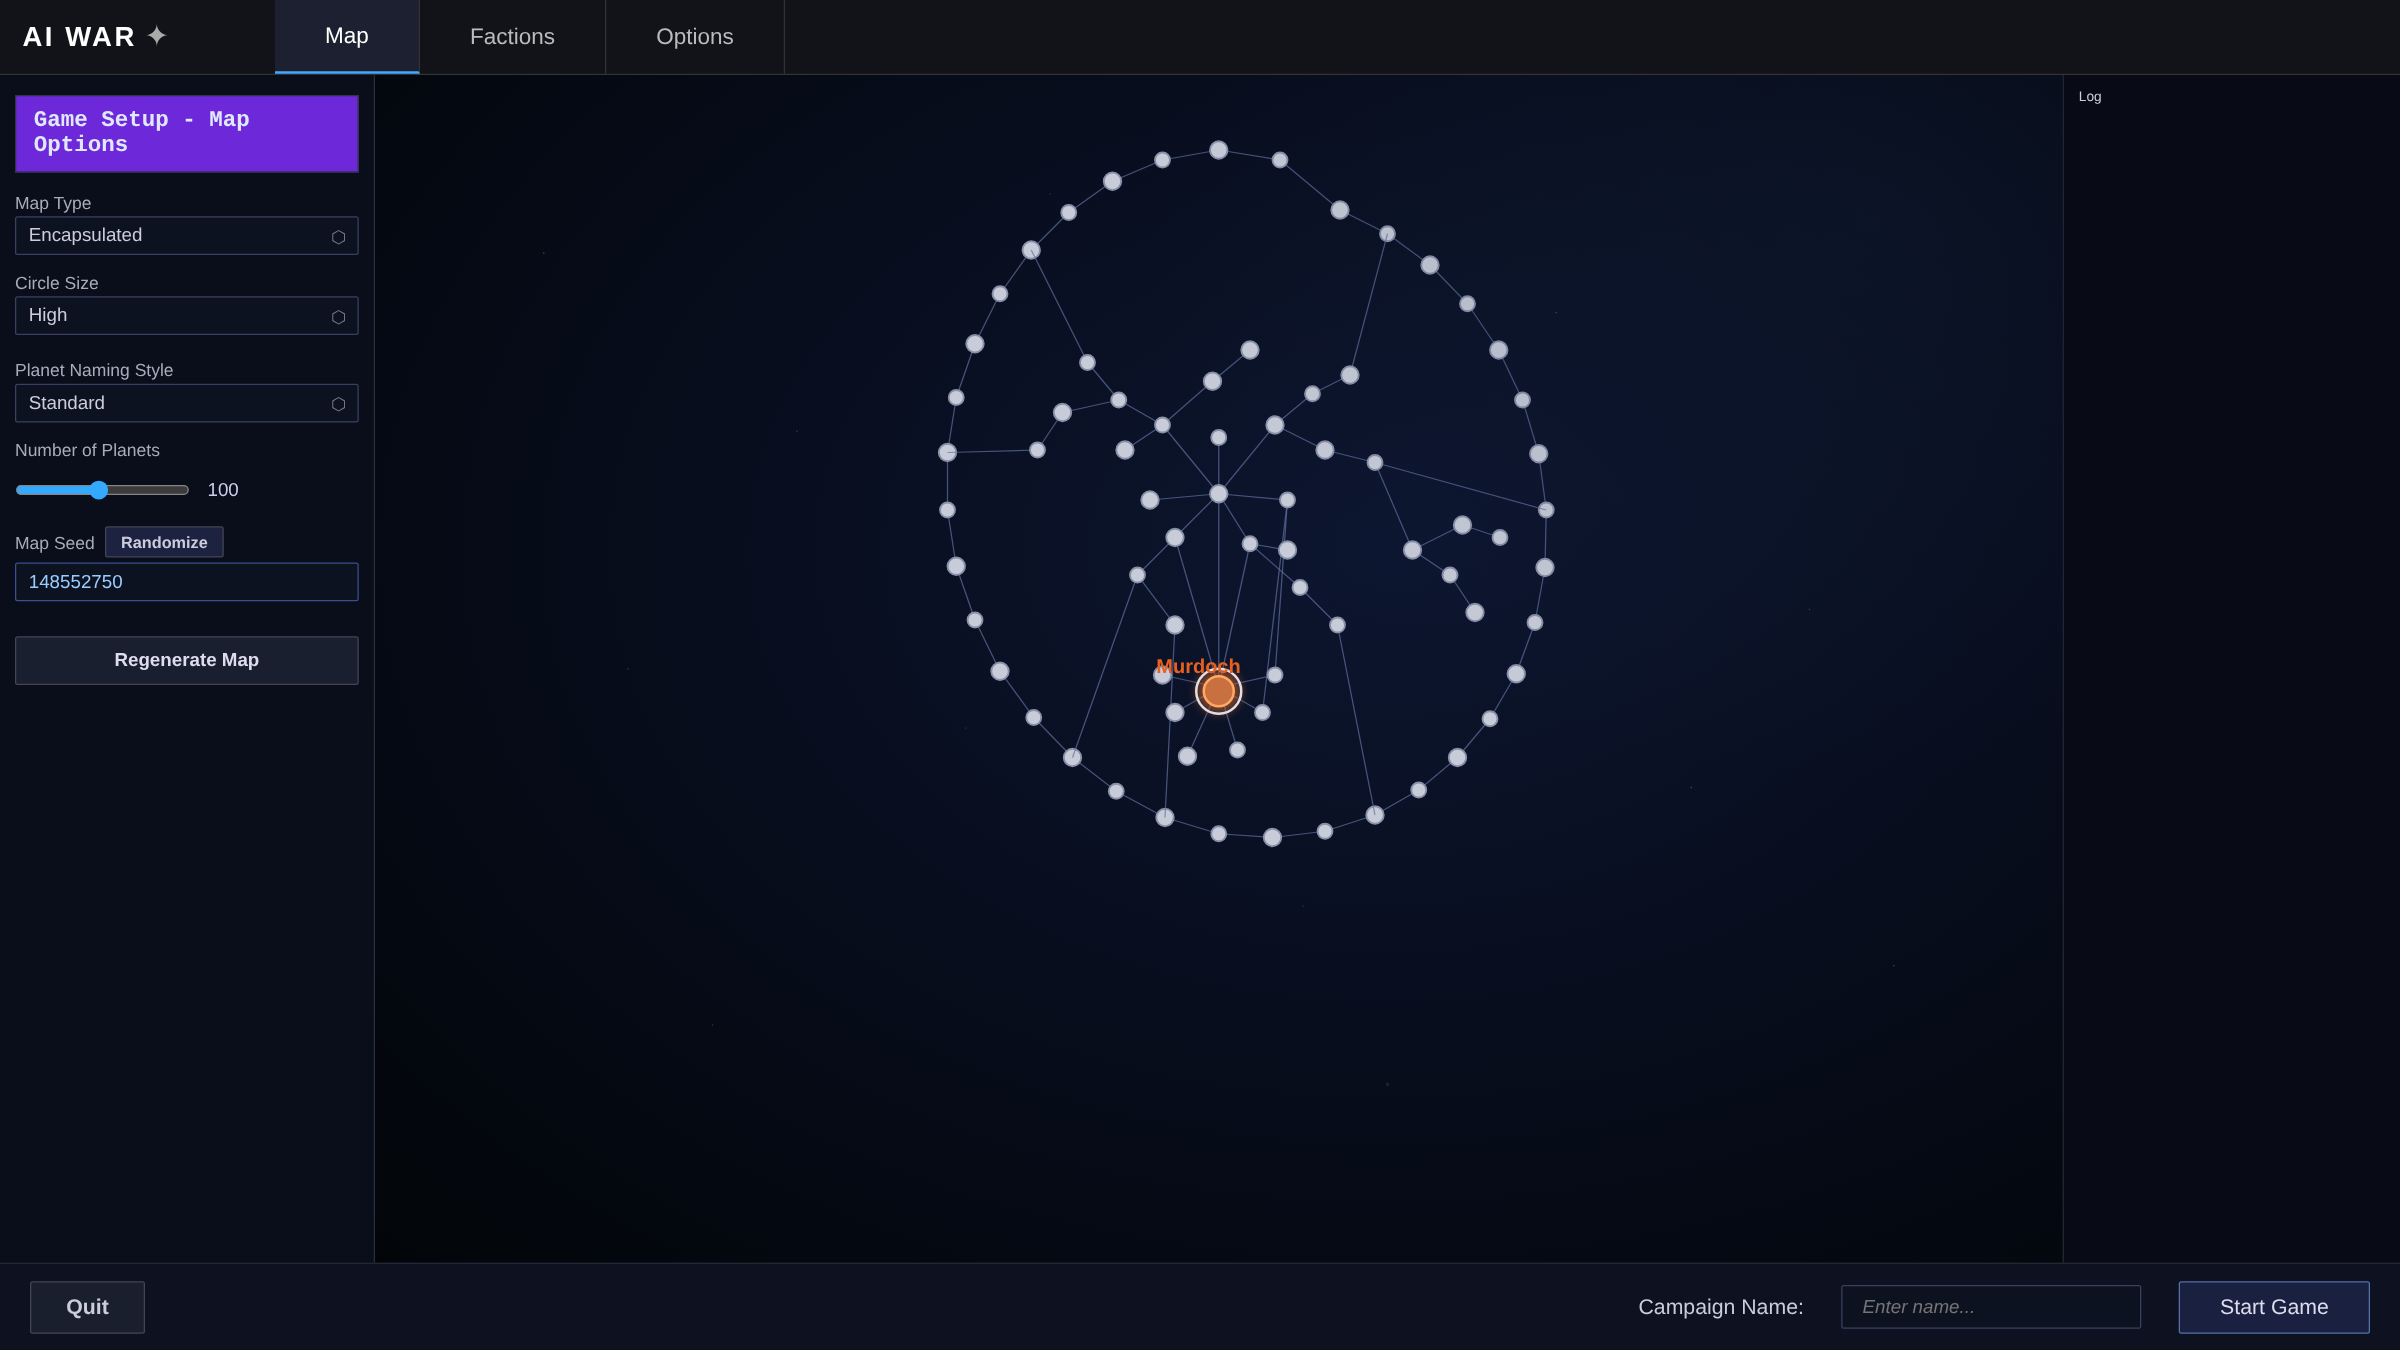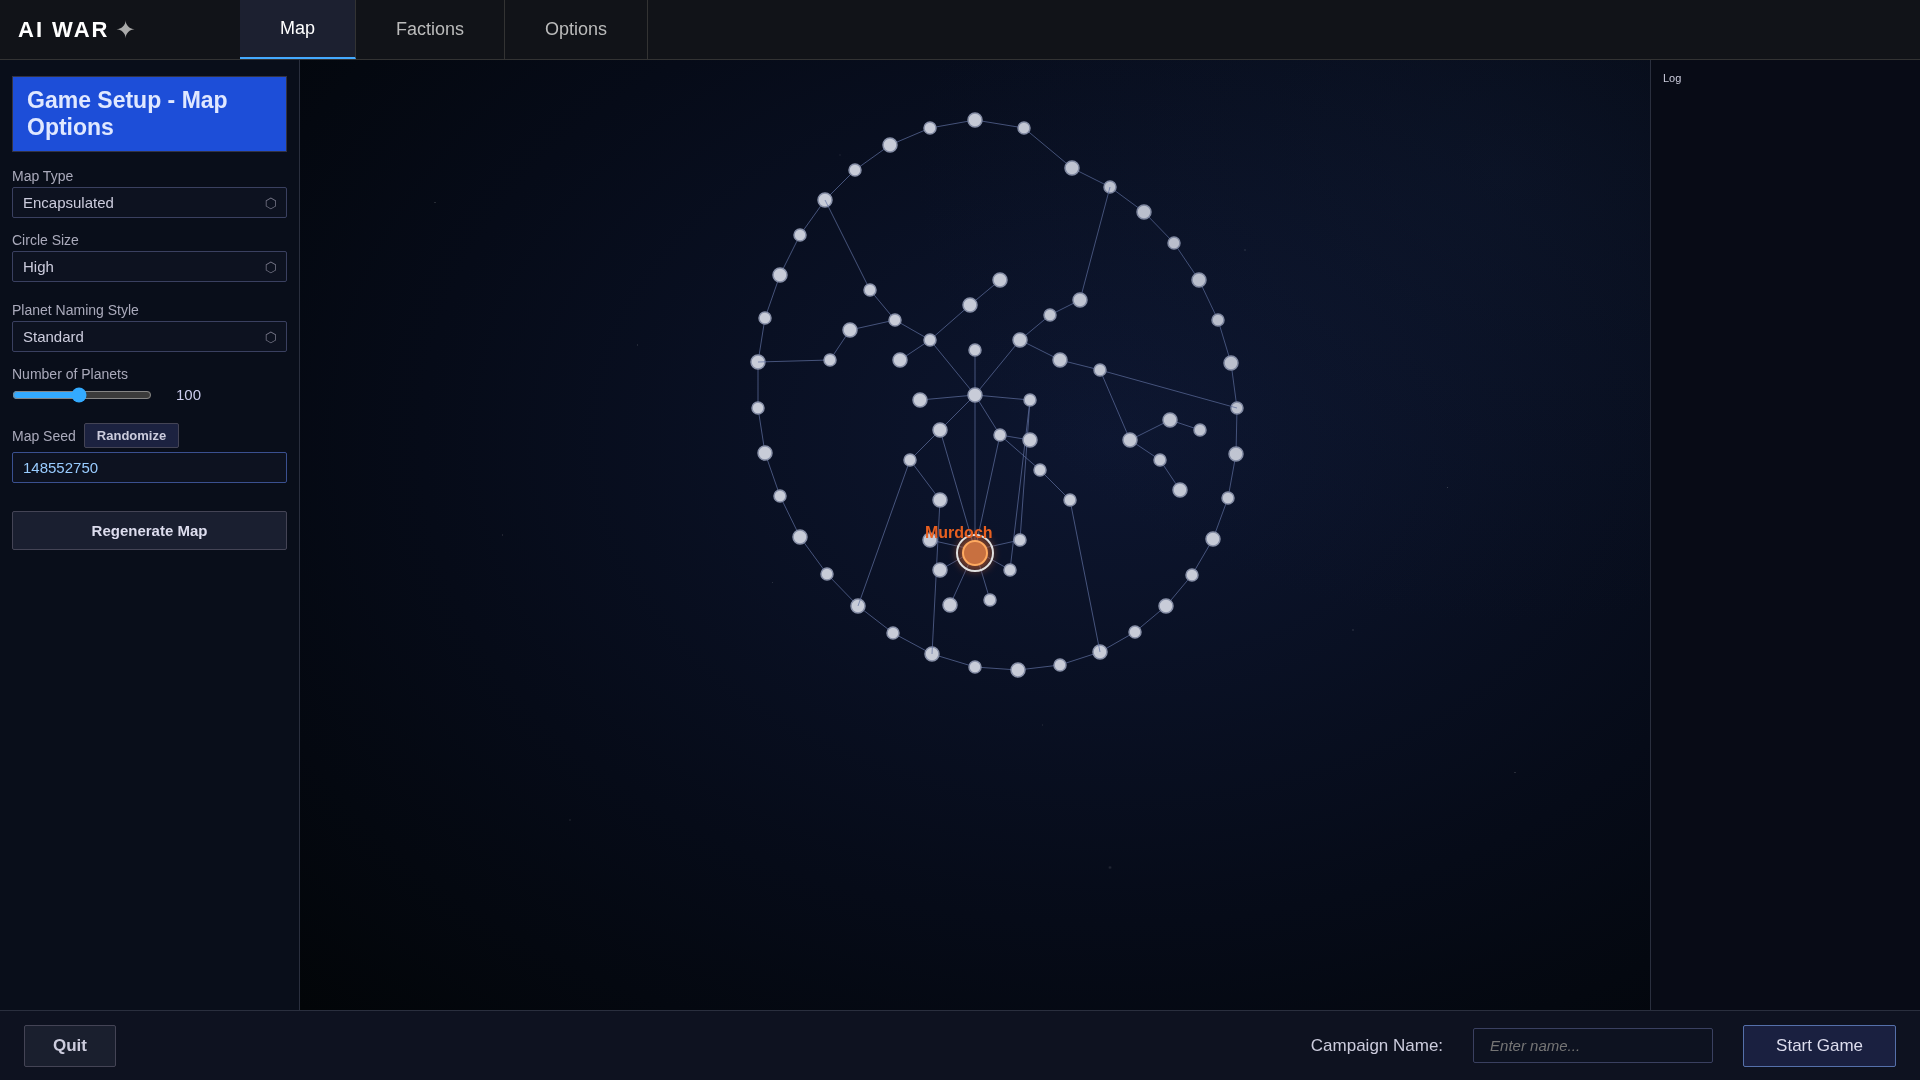--- a/index.html
+++ b/index.html
@@ -14,21 +14,20 @@
 
     
     #top-nav {
       height: 60px;
       background: #111318;
       display: flex;
       align-items: center;
       border-bottom: 1px solid #333;
       position: relative;
       z-index: 10;
-      gap: 20px;
     }
     #logo-area {
       width: 220px;
       display: flex;
       align-items: center;
       padding-left: 18px;
     }
     #logo-text {
       color: #fff;
       font-size: 22px;
@@ -72,27 +71,28 @@
       min-width: 300px;
       background: rgba(10,14,26,0.92);
       border-right: 1px solid #2a2f3e;
       padding: 16px 12px;
       display: flex;
       flex-direction: column;
       gap: 10px;
       overflow-y: auto;
     }
     #panel-title {
-      font-size: 23px;
+      font-size: 18px;
       font-weight: bold;
       color: #e0e8ff;
-      background: #1d4ed8;
+      background: #6d28d9;
       padding: 10px 14px;
       border: 1px solid #334;
       margin-bottom: 6px;
+      font-family: Liberation Mono, monospace;
     }
     .field-label {
       font-size: 14px;
       color: #aab;
       margin-bottom: 3px;
     }
     .select-wrapper {
       position: relative;
       display: flex;
       align-items: center;
@@ -115,23 +115,23 @@
       color: #778;
       font-size: 14px;
       pointer-events: none;
     }
 
     .field-group { margin-bottom: 4px; }
 
     
     #slider-row {
       display: flex;
-      align-items: flex-end;
-      gap: 24px;
-      margin-top: 4px;
+      align-items: flex-start;
+      gap: 14px;
+      margin-top: 16px;
     }
     #planet-slider {
       width: 140px;
       accent-color: #3af;
       cursor: pointer;
     }
     #planet-count {
       font-size: 15px;
       color: #cce;
     }

